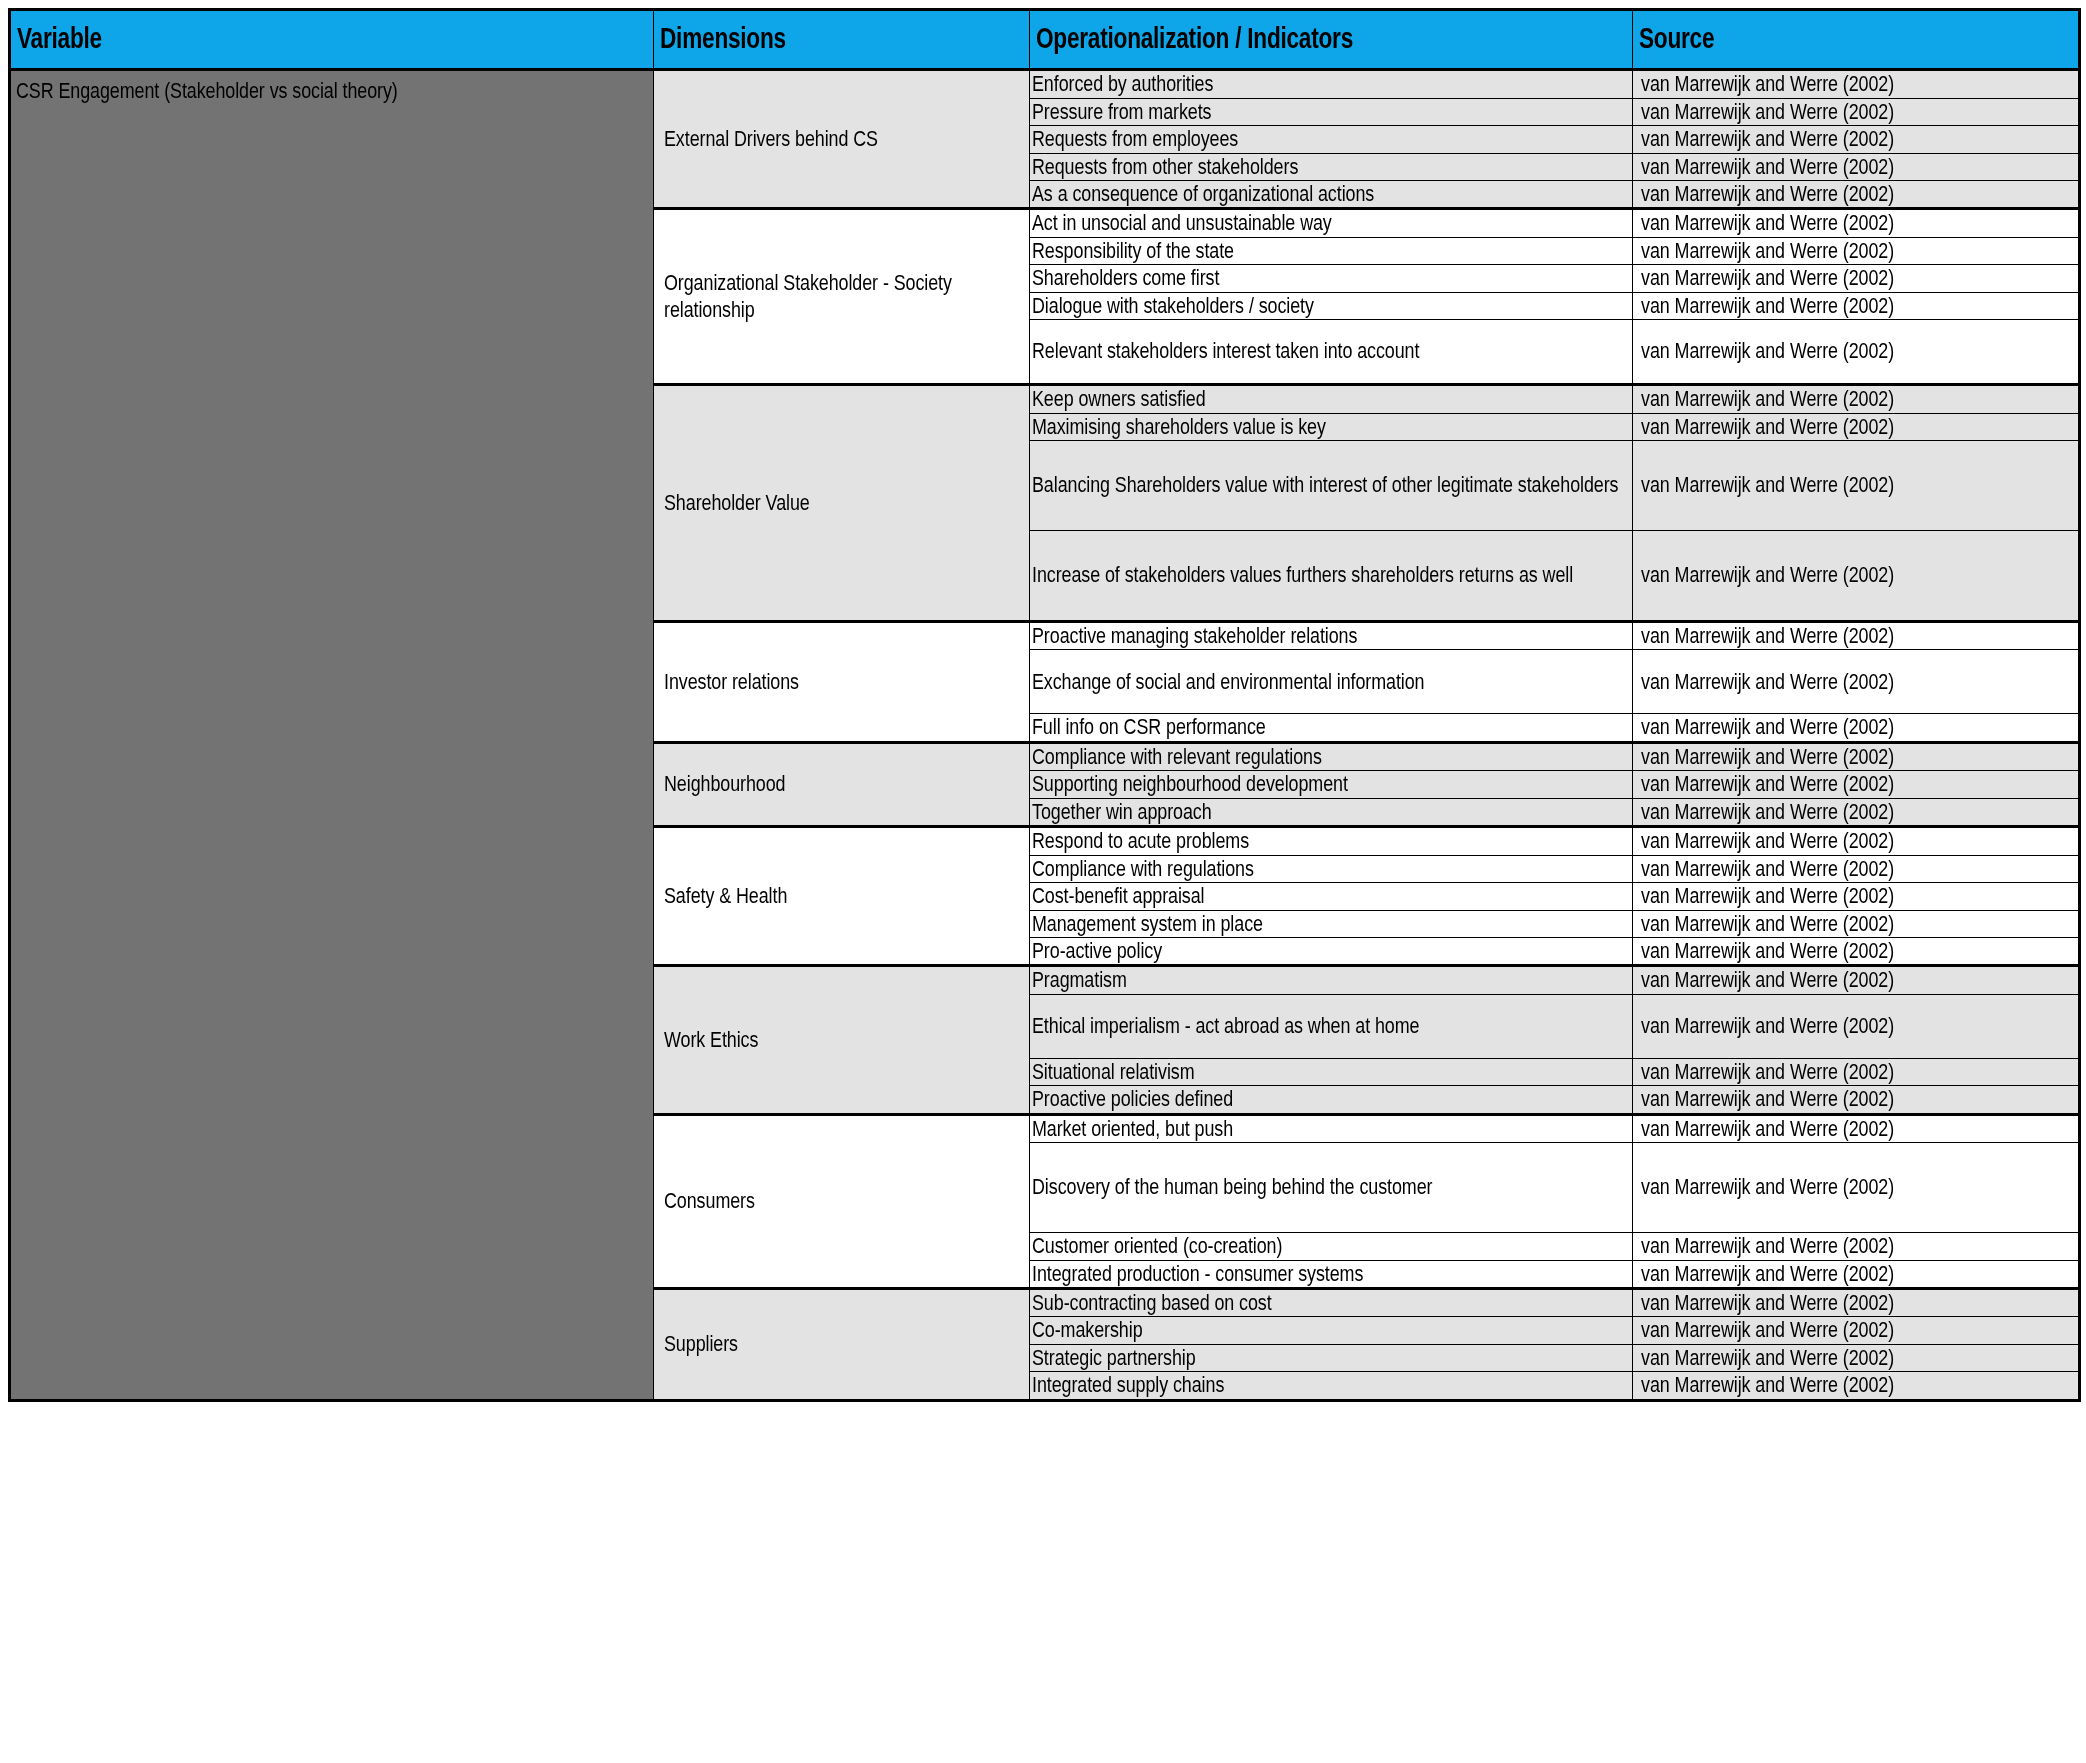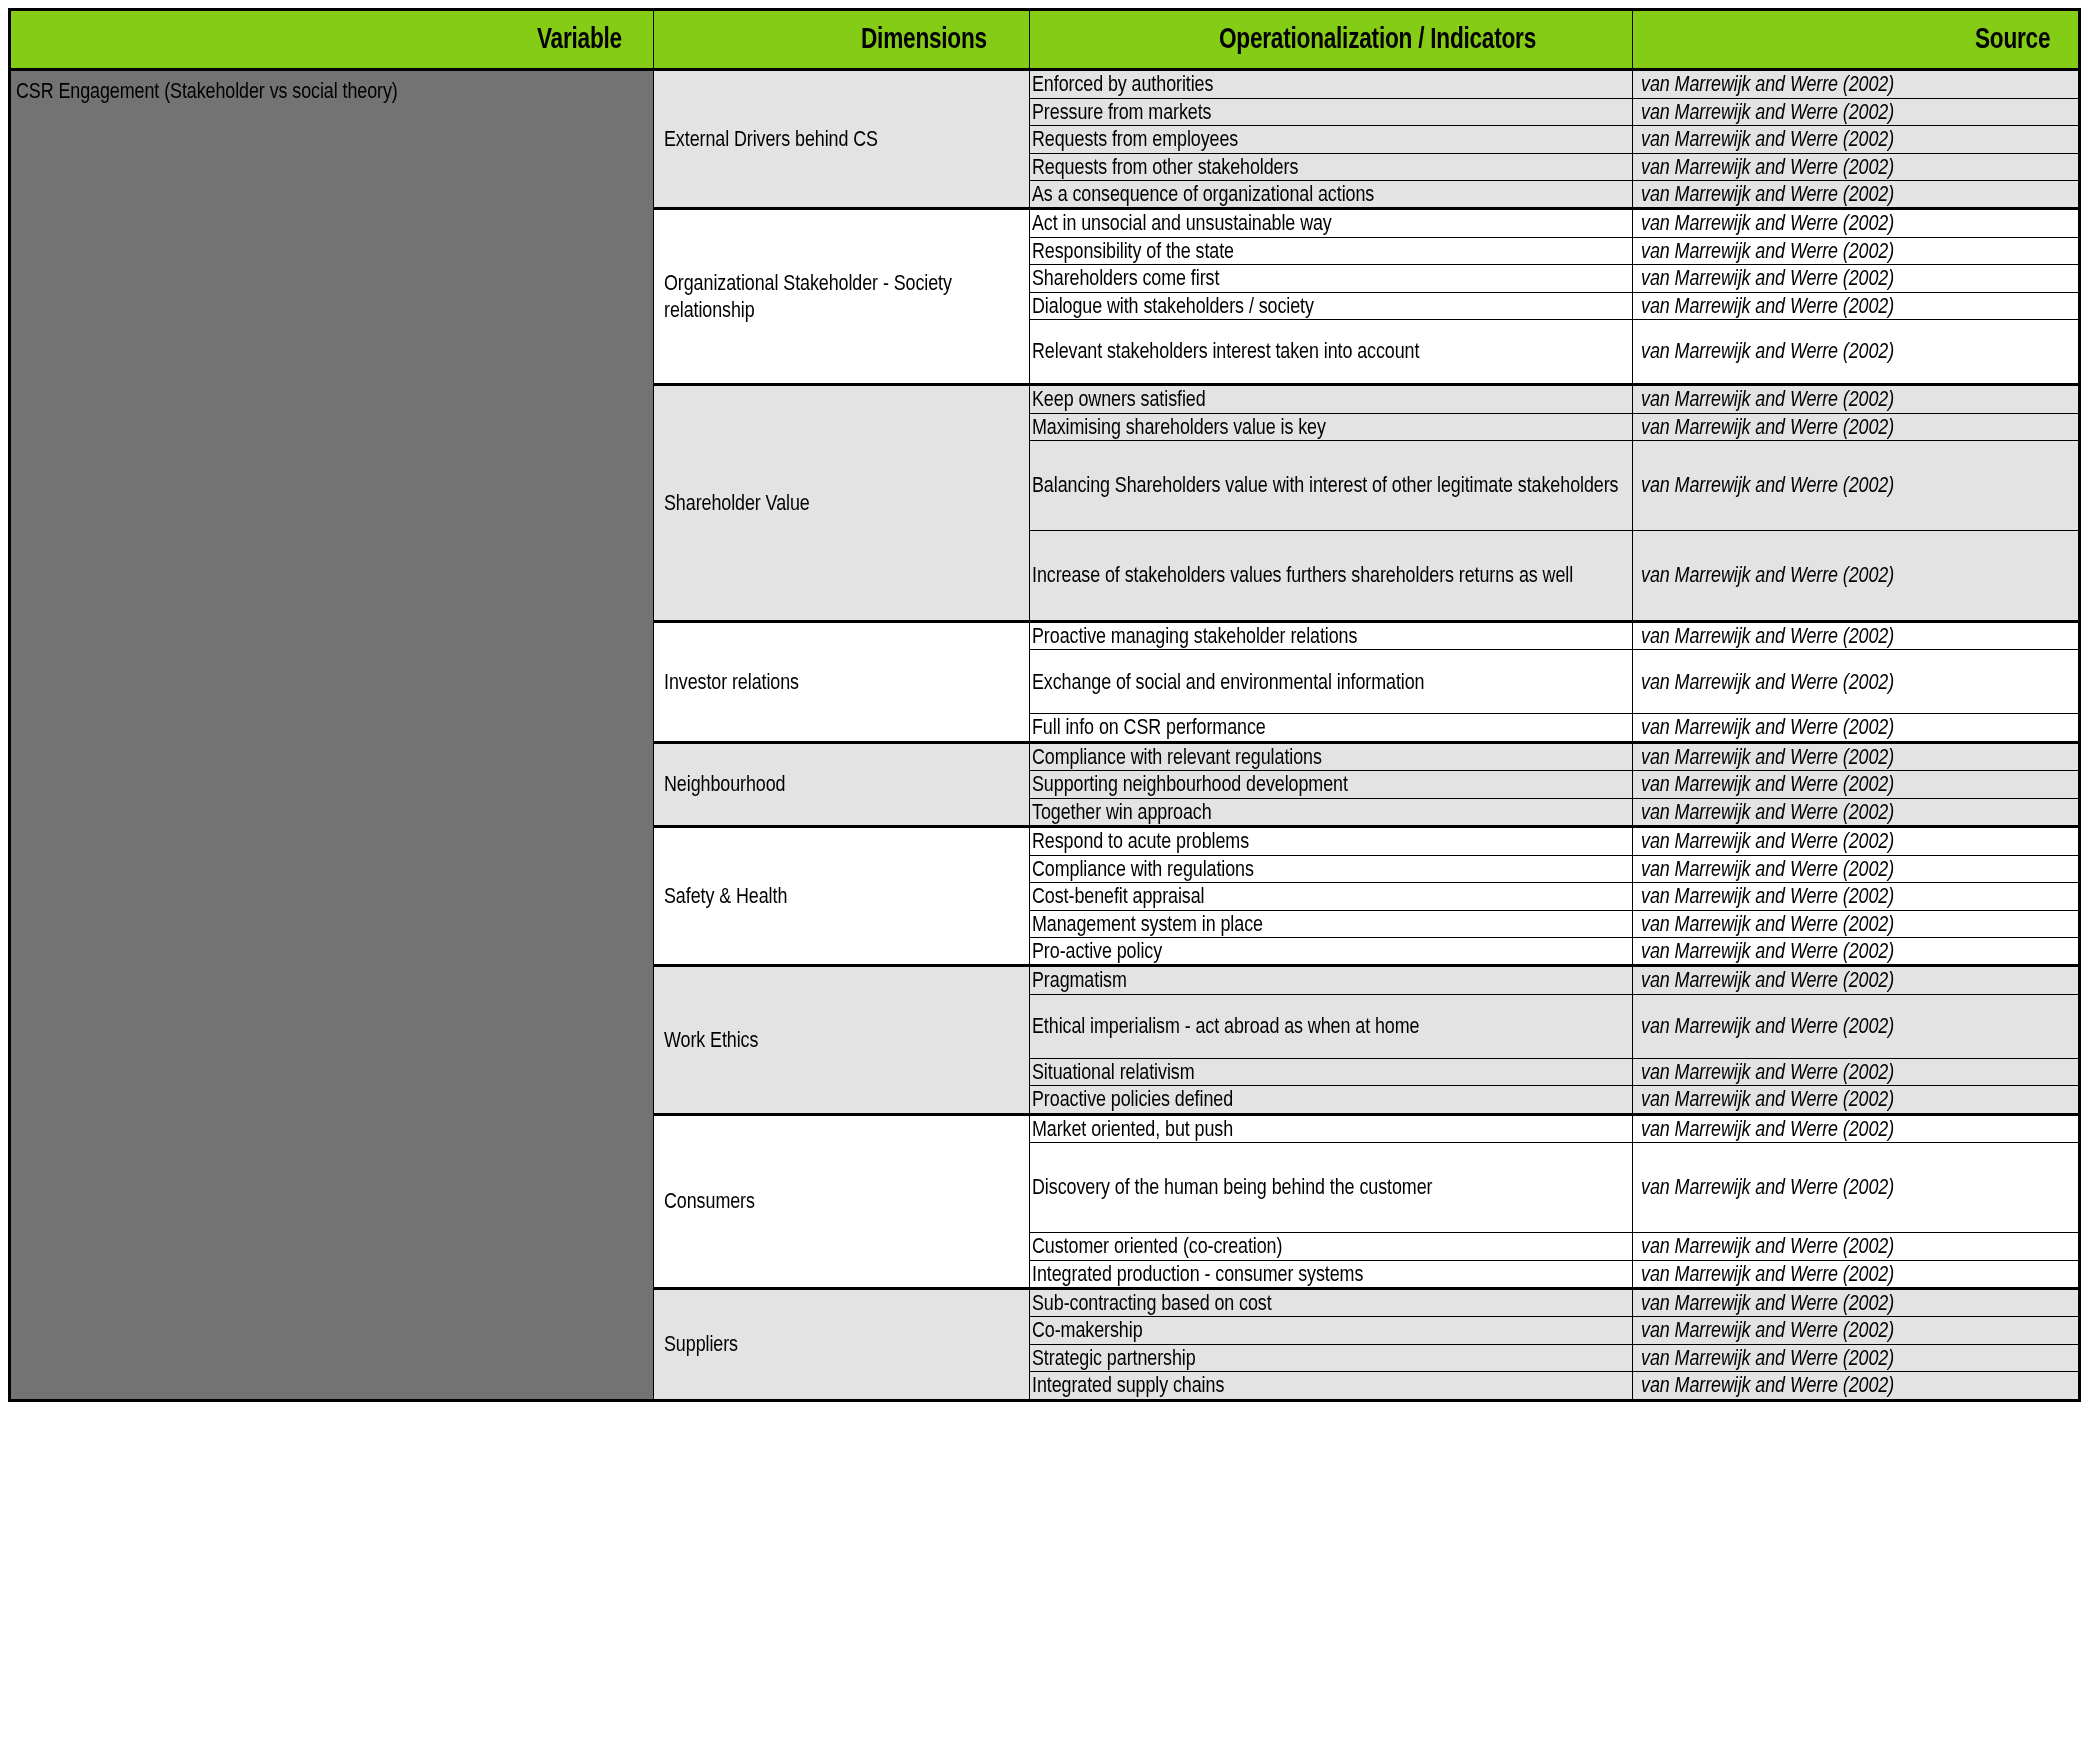--- a/index.html
+++ b/index.html
@@ -33,30 +33,30 @@
   table.matrix col.c-variable   { width: 644px; }
   table.matrix col.c-dimension  { width: 376px; }
   table.matrix col.c-indicator  { width: 603px; }
   table.matrix col.c-source     { width: 447px; }
 
   
   thead th {
     border: 1.7px solid #000;
     border-bottom: 3.4px solid #000;
     padding: 5.6px 6.7px 7.8px 6.7px;
-    text-align: right;
+    text-align: left;
     vertical-align: middle;
     font-weight: bold;
     font-size: 29px;
     line-height: 1.05;
     letter-spacing: -0.3px;
     font-stretch: condensed;
     transform-origin: left center;
     height: 44px;
-    background: #84cc16;
+    background: #0ea5e9;
     white-space: nowrap;
   }
   thead th .hlabel {
     display: inline-block;
     transform: scaleX(0.78);
     transform-origin: left center;
   }
   thead th.first { border-left: 3.4px solid #000; }
   thead th.last  { border-right: 3.4px solid #000; }
 
@@ -85,21 +85,20 @@
   td.dimension-cell {
     vertical-align: middle;
     padding-left: 10px;
   }
   td.indicator-cell {
     padding-left: 2px;
   }
   td.source-cell {
     padding-left: 7.8px;
     border-right: 3.4px solid #000;
-    font-style: italic;
   }
 
   
   tr.shade td.dimension-cell,
   tr.shade td.indicator-cell,
   tr.shade td.source-cell,
   td.dim-shade { background: #e3e3e3; }
 
   tr.plain td.dimension-cell,
   tr.plain td.indicator-cell,

